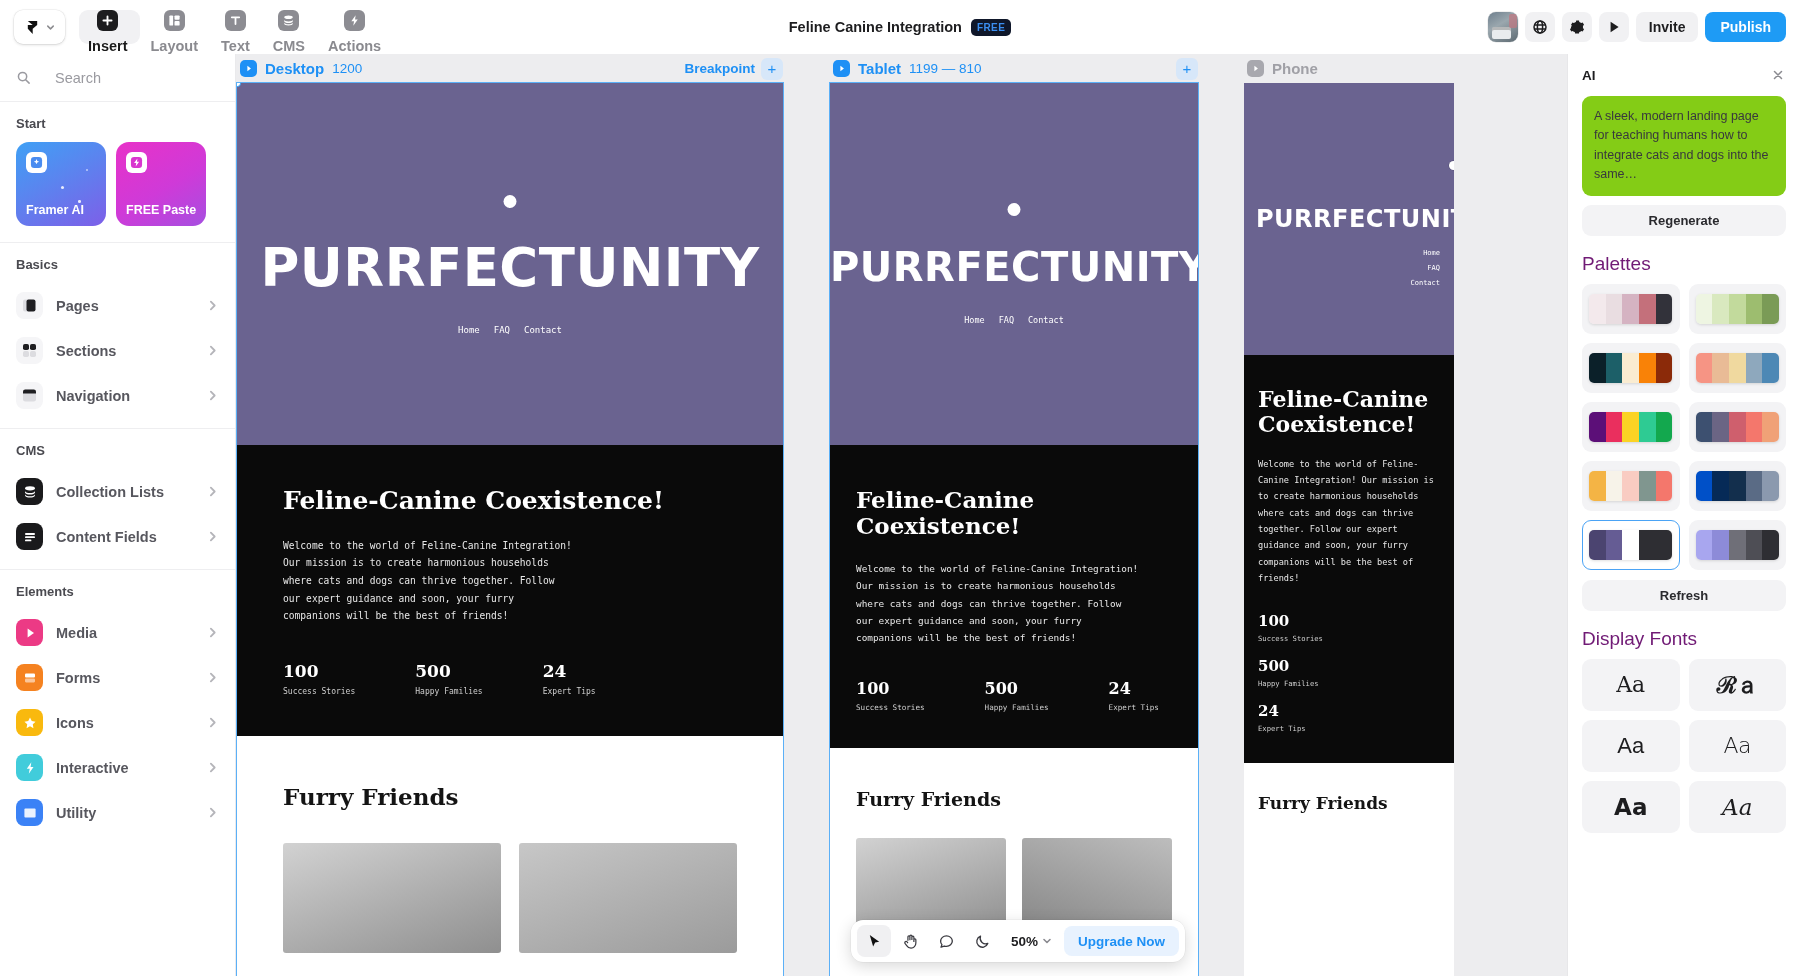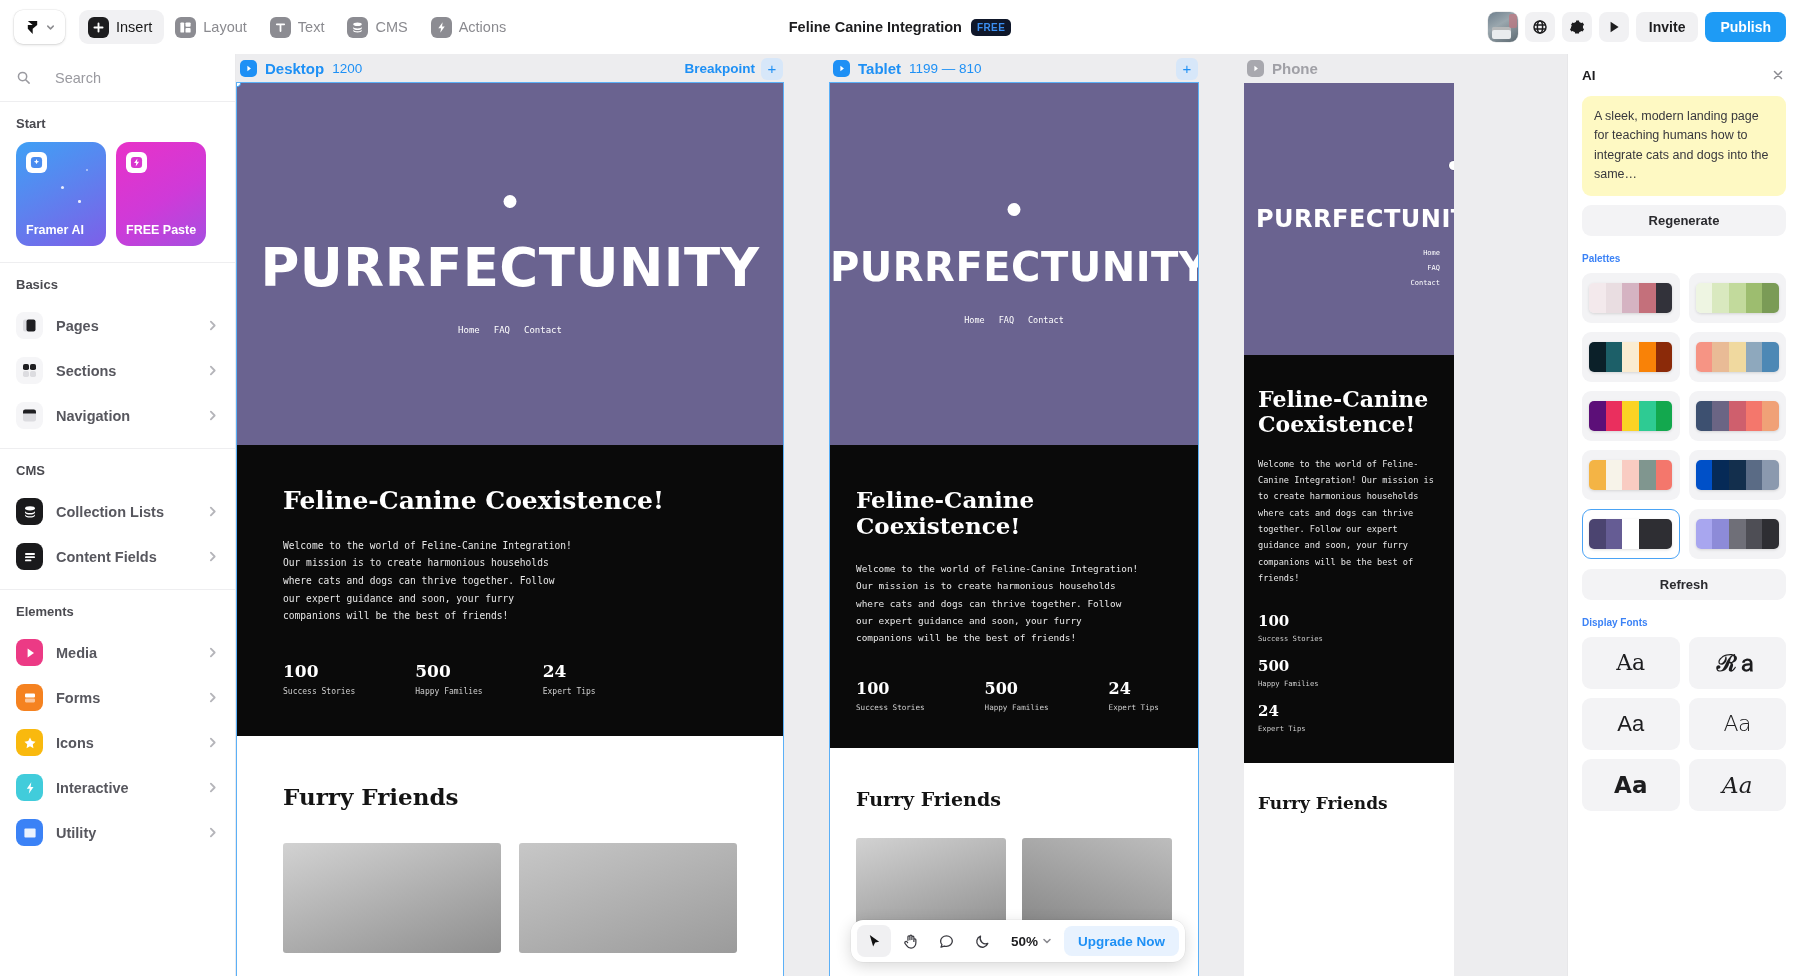--- a/index.html
+++ b/index.html
@@ -27,22 +27,23 @@
     box-shadow: 0 1px 3px rgba(0,0,0,.14), 0 0 0 .5px rgba(0,0,0,.07);
     cursor: pointer;
   }
   .logo-mark { width: 15px; height: 15px; display: block; }
   .chev { width: 11px; height: 11px; color: #8b8b8f; }
   .tb-tabs { display: flex; align-items: center; gap: 2px; margin-left: 14px; }
   .tb-tab {
     display: flex; align-items: center; gap: 7px;
     height: 34px; padding: 0 12px 0 9px;
     border-radius: 9px; cursor: pointer;
-    font-size: 14.5px; font-weight: 400; color: #8a8a8f;
+    font-size: 14.5px; font-weight: 700; color: #8a8a8f;
     white-space: nowrap;
+    flex-direction: column;
   }
   .tb-tab.active { background: #f1f1f3; color: #1a1a1a; }
   .tb-ico {
     width: 21px; height: 21px; border-radius: 6px;
     background: #8c8c92; color:#fff;
     display:flex; align-items:center; justify-content:center;
     flex: 0 0 auto;
   }
   .tb-tab.active .tb-ico { background: #1d1d1f; }
   .tb-ico svg { width: 13px; height: 13px; display:block; }
@@ -110,21 +111,21 @@
 
   .sb-scroll { flex: 1; overflow: hidden; }
   .sb-sec { padding: 14px 0 10px; border-bottom: 1px solid #eeeef0; }
   .sb-sec:last-child { border-bottom: none; }
   .sb-head {
     font-size: 13px; font-weight: 700; color: #4a4a50;
     padding: 0 16px; margin-bottom: 11px;
   }
   .start-cards { display: flex; gap: 10px; padding: 0 16px 6px; }
   .start-card {
-    width: 90px; height: 104px; border-radius: 13px;
+    width: 90px; height: 84px; border-radius: 13px;
     position: relative; cursor: pointer; overflow: hidden;
     display: flex; align-items: flex-end;
   }
   .sc-ai { background: linear-gradient(150deg,#3fa0f5 0%,#5b84ef 45%,#7d5fe8 100%); }
   .sc-html { background: linear-gradient(150deg,#e832c8 0%,#cf3ad8 55%,#a64fe0 100%); }
   .sc-badge {
     position: absolute; top: 10px; left: 10px;
     width: 21px; height: 21px; border-radius: 6px; background: #fff;
     display: flex; align-items: center; justify-content: center;
   }
@@ -263,30 +264,30 @@
   }
   .ai-title { font-size: 13.5px; font-weight: 700; color: #1d1d1f; }
   .ai-close {
     margin-left: auto; width: 20px; height: 20px; cursor: pointer;
     display: flex; align-items: center; justify-content: center; color: #8a8a90;
     background: none; border: none;
   }
   .ai-close svg { width: 12px; height: 12px; }
   .ai-body { flex: 1; overflow: hidden; padding: 0 14px 10px; }
   .prompt-box {
-    background: #fef9c3; border-radius: 9px; padding: 11px 12px;
+    background: #84cc16; border-radius: 9px; padding: 11px 12px;
     font-size: 12.5px; line-height: 1.55; color: #38383d;
   }
   .ai-btn {
     margin-top: 9px; height: 31px; width: 100%;
     background: #f3f3f5; border-radius: 9px; border: none;
     font-size: 13px; font-weight: 600; color: #2a2a2e; cursor: pointer;
   }
   .ai-sec-title {
-    font-size: 10px; font-weight: 700; color: #3b82f6;
+    font-size: 19px; font-weight: 400; color: #701a75;
     margin: 17px 0 9px;
   }
   .pal-grid { display: grid; grid-template-columns: 1fr 1fr; gap: 9px; }
   .pal-cell {
     background: #f3f3f5; border-radius: 9px; height: 50px;
     display: flex; align-items: center; justify-content: center;
     cursor: pointer; border: 1.5px solid transparent;
   }
   .pal-cell.sel { border-color: #4aa3f5; background: #fff; }
   .pal-strip {

